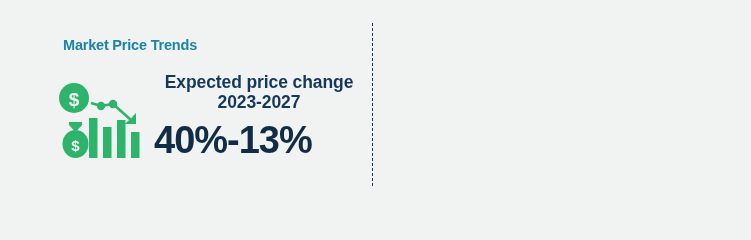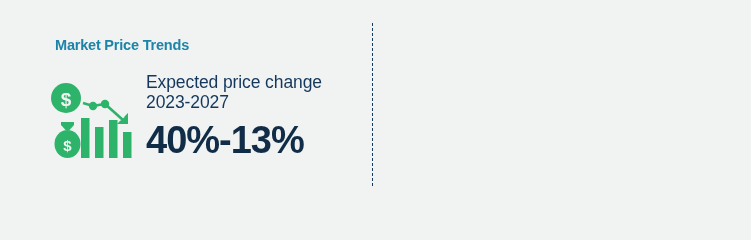--- a/index.html
+++ b/index.html
@@ -19,21 +19,21 @@
     height: 211px;
     background: #f1f2f2;
     box-sizing: border-box;
   }
   
   .panel {
     position: absolute;
     top: 0;
     height: 211px;
   }
-  .panel-left  { left: 0;   width: 371px; }
+  .panel-left  { left: 8px;   width: 371px; }
   .panel-right { left: 380px; width: 371px; }
 
   .panel-title {
     position: absolute;
     font-size: 14.5px;
     font-weight: bold;
     color: #1b84a8;
     letter-spacing: -0.2px;
     white-space: nowrap;
   }
@@ -58,23 +58,24 @@
   .left-text {
     position: absolute;
     left: 146px;
     top: 72px;
     width: 210px;
   }
   .headline {
     font-size: 17.5px;
     line-height: 20px;
     color: #14385c;
-    font-weight: normal;
+    font-weight: bold;
     white-space: pre-line;
     letter-spacing: -0.1px;
+    text-align: center;
   }
   .bignumber {
     margin-top: 7px;
     font-size: 38px;
     line-height: 42px;
     font-weight: bold;
     color: #102c46;
     letter-spacing: -1px;
   }
 </style>

